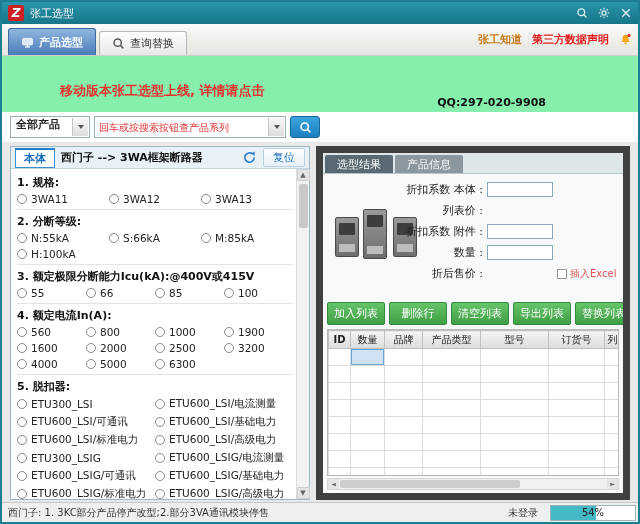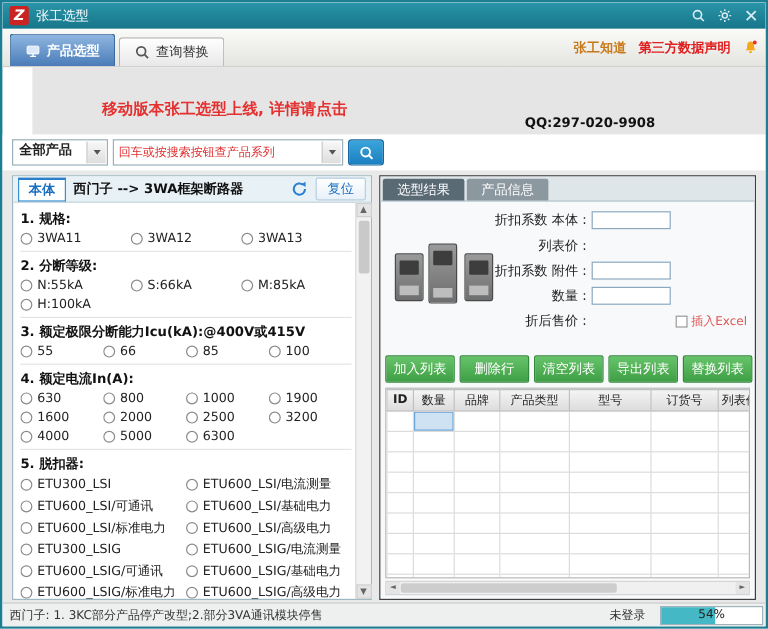--- a/index.html
+++ b/index.html
@@ -18,21 +18,21 @@
   .tabrow{height:32px;background:linear-gradient(#fafaf8,#e4e4e0);border-bottom:1px solid #cfcfcf;display:flex;align-items:flex-end;padding:0 6px;}
   .tab-active{height:27px;display:flex;align-items:center;gap:5px;padding:0 12px;background:linear-gradient(#8fb6e0,#4a7cb8);border:1px solid #3a6aa0;border-bottom:none;border-radius:3px 3px 0 0;color:#fff;font-size:11px;font-weight:bold;}
   .tab-inactive{height:24px;display:flex;align-items:center;gap:5px;padding:0 12px;background:linear-gradient(#ffffff,#e8e8e8);border:1px solid #b5b5b5;border-bottom:none;border-radius:3px 3px 0 0;color:#333;font-size:11px;margin-left:3px;}
   .tab-active svg,.tab-inactive svg{width:13px;height:13px;display:block;}
   .tr-links{display:flex;align-items:center;gap:10px;margin-left:auto;margin-bottom:8px;}
   .lnk-know{color:#c87a1a;font-weight:bold;font-size:11px;}
   .lnk-3rd{color:#e02020;font-weight:bold;font-size:11px;}
   .bell svg{width:13px;height:13px;display:block;}
 
   
-  .banner{height:56px;background:#e5e5e5;position:relative;margin-left:25px;}
+  .banner{height:56px;background:#86efac;position:relative;}
   .promo{position:absolute;left:58px;top:26px;color:#e53030;font-size:13px;font-weight:bold;}
   .qq{position:absolute;right:92px;top:40px;color:#111;font-size:11px;font-weight:bold;}
 
   
   .searchrow{height:30px;background:#fff;display:flex;align-items:center;gap:4px;padding:0 8px;}
   .selbox{width:80px;height:22px;border:1px solid #9ab0ba;background:#fff;display:flex;align-items:flex-start;font-size:11px;position:relative;padding-left:5px;color:#222;font-weight:bold;}
   .combo{width:192px;height:22px;border:1px solid #9ab0ba;background:#fff;position:relative;display:flex;align-items:center;}
   .combo input{border:none;outline:none;width:170px;height:18px;font-size:10px;padding-left:4px;color:#e03030;background:transparent;}
   .combo input::placeholder{color:#e03030;opacity:1;}
   .arr{position:absolute;right:1px;top:1px;bottom:1px;width:16px;background:linear-gradient(#f7f7f7,#dedede);border-left:1px solid #c5c5c5;display:flex;align-items:center;justify-content:center;}
@@ -56,21 +56,21 @@
   .opt-grid{display:grid;row-gap:4px;}
   .opt{display:flex;align-items:center;gap:4px;font-size:10.5px;color:#222;overflow:hidden;white-space:nowrap;}
   .radio{width:10px;height:10px;border:1px solid #8a8a8a;border-radius:50%;background:#fff;flex:none;}
   .lp-scroll{position:absolute;right:0;top:22px;bottom:0;width:13px;background:#f2f2f2;border-left:1px solid #ddd;display:flex;flex-direction:column;align-items:center;}
   .sb-arrow{width:13px;height:12px;background:#e4e4e4;border:1px solid #d0d0d0;color:#666;font-size:7px;line-height:11px;text-align:center;}
   .sb-up{margin-bottom:1px;}
   .sb-down{margin-top:auto;}
   .sb-thumb{width:9px;height:44px;background:#c9c9c9;border-radius:2px;margin-top:2px;}
 
   
-  .right-panel{flex:1;border:1px solid #404040;background:#f7f9fa;display:flex;flex-direction:column;overflow:hidden;}
+  .right-panel{flex:1;border:7px solid #404040;background:#f7f9fa;display:flex;flex-direction:column;overflow:hidden;}
   .rp-tabs{height:21px;background:#dfe6ea;display:flex;gap:2px;padding:2px 0 0 2px;border-bottom:1px solid #b5c5cc;flex:none;}
   .rtab-active{background:#5a6a74;color:#fff;font-size:11px;padding:2px 12px;border-radius:2px 2px 0 0;}
   .rtab{background:#8b98a0;color:#fff;font-size:11px;padding:2px 12px;border-radius:2px 2px 0 0;}
   .rp-body{flex:1;display:flex;flex-direction:column;padding:3px 4px;overflow:hidden;}
   .form-area{position:relative;height:122px;flex:none;}
   .pimg{position:absolute;left:8px;top:30px;width:86px;height:56px;}
   .brk{position:absolute;width:24px;height:40px;background:linear-gradient(#9a9a9a,#6e6e6e);border:1px solid #4a4a4a;border-radius:2px;}
   .brk::after{content:"";position:absolute;left:3px;top:5px;right:3px;height:12px;background:#3d3d3d;border-radius:1px;}
   .brk::before{content:"";position:absolute;left:3px;bottom:4px;right:3px;height:8px;background:#bdbdbd;}
   .b1{left:0;top:10px;}
@@ -281,21 +281,21 @@
                 <span class="radio"></span>
                 <span>100</span>
               </label>
             </div>
           </div>
           <div class="section">
             <div class="sec-label">4. 额定电流In(A):</div>
             <div class="opt-grid" style="grid-template-columns: repeat(4, 1fr);">
               <label class="opt">
                 <span class="radio"></span>
-                <span>630</span>
+                <span>560</span>
               </label>
               <label class="opt">
                 <span class="radio"></span>
                 <span>800</span>
               </label>
               <label class="opt">
                 <span class="radio"></span>
                 <span>1000</span>
               </label>
               <label class="opt">

